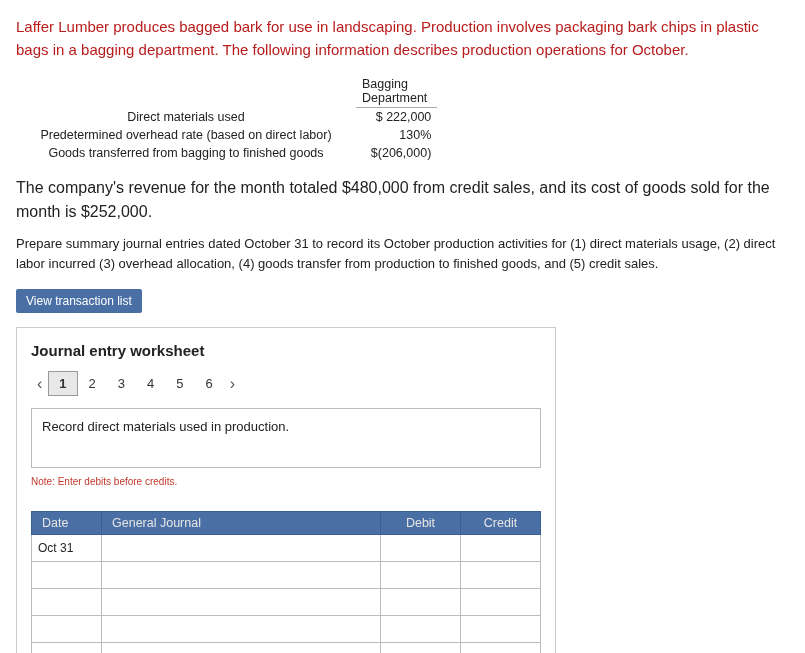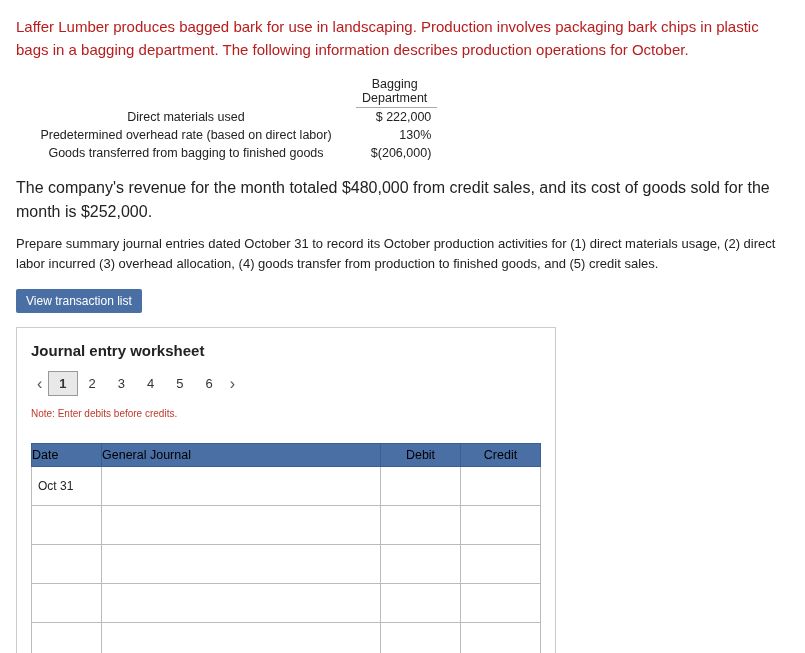--- a/index.html
+++ b/index.html
@@ -29,21 +29,21 @@
       font-size: 12.5px;
     }
 
     .data-table td {
       padding: 2px 6px;
       vertical-align: top;
       text-align: center;
     }
 
     .data-table .header-cell {
-      text-align: center;
+      text-align: left;
       font-weight: normal;
       border-bottom: 1px solid #aaa;
       padding-bottom: 2px;
       padding-right: 10px;
     }
 
     .data-table .label-cell {
       color: #222;
       white-space: nowrap;
     }
@@ -138,34 +138,34 @@
 
     .journal-table {
       width: 100%;
       border-collapse: collapse;
       font-size: 12.5px;
       margin-bottom: 14px;
     }
 
     .journal-table th {
       background-color: #4a6fa5;
-      color: #000000;
-      padding: 4px 0;
+      color: #e5e5e5;
+      padding: 4px 10px;
       text-align: left;
       border: 1px solid #3a5f95;
       font-weight: normal;
     }
 
     .journal-table th.center {
       text-align: center;
     }
 
     .journal-table td {
       border: 1px solid #bbb;
-      padding: 12px 6px;
+      padding: 6px 6px;
       height: 22px;
     }
 
     .journal-table td input {
       width: 100%;
       border: none;
       outline: none;
       font-size: 12px;
       background: transparent;
     }
@@ -258,20 +258,21 @@
         <button class="tab-btn active">1</button>
         <button class="tab-btn">2</button>
         <button class="tab-btn">3</button>
         <button class="tab-btn">4</button>
         <button class="tab-btn">5</button>
         <button class="tab-btn">6</button>
       </div>
     <button class="tab-arrow">›</button>
   </div>
 
+  <div class="description-box">Record direct materials used in production.</div>
 
   <div class="note-text">Note: Enter debits before credits.</div>
 
   <table class="journal-table">
     <thead>
       <tr>
         <th class="date-col">Date</th>
         <th>General Journal</th>
         <th class="debit-col center">Debit</th>
         <th class="credit-col center">Credit</th>

